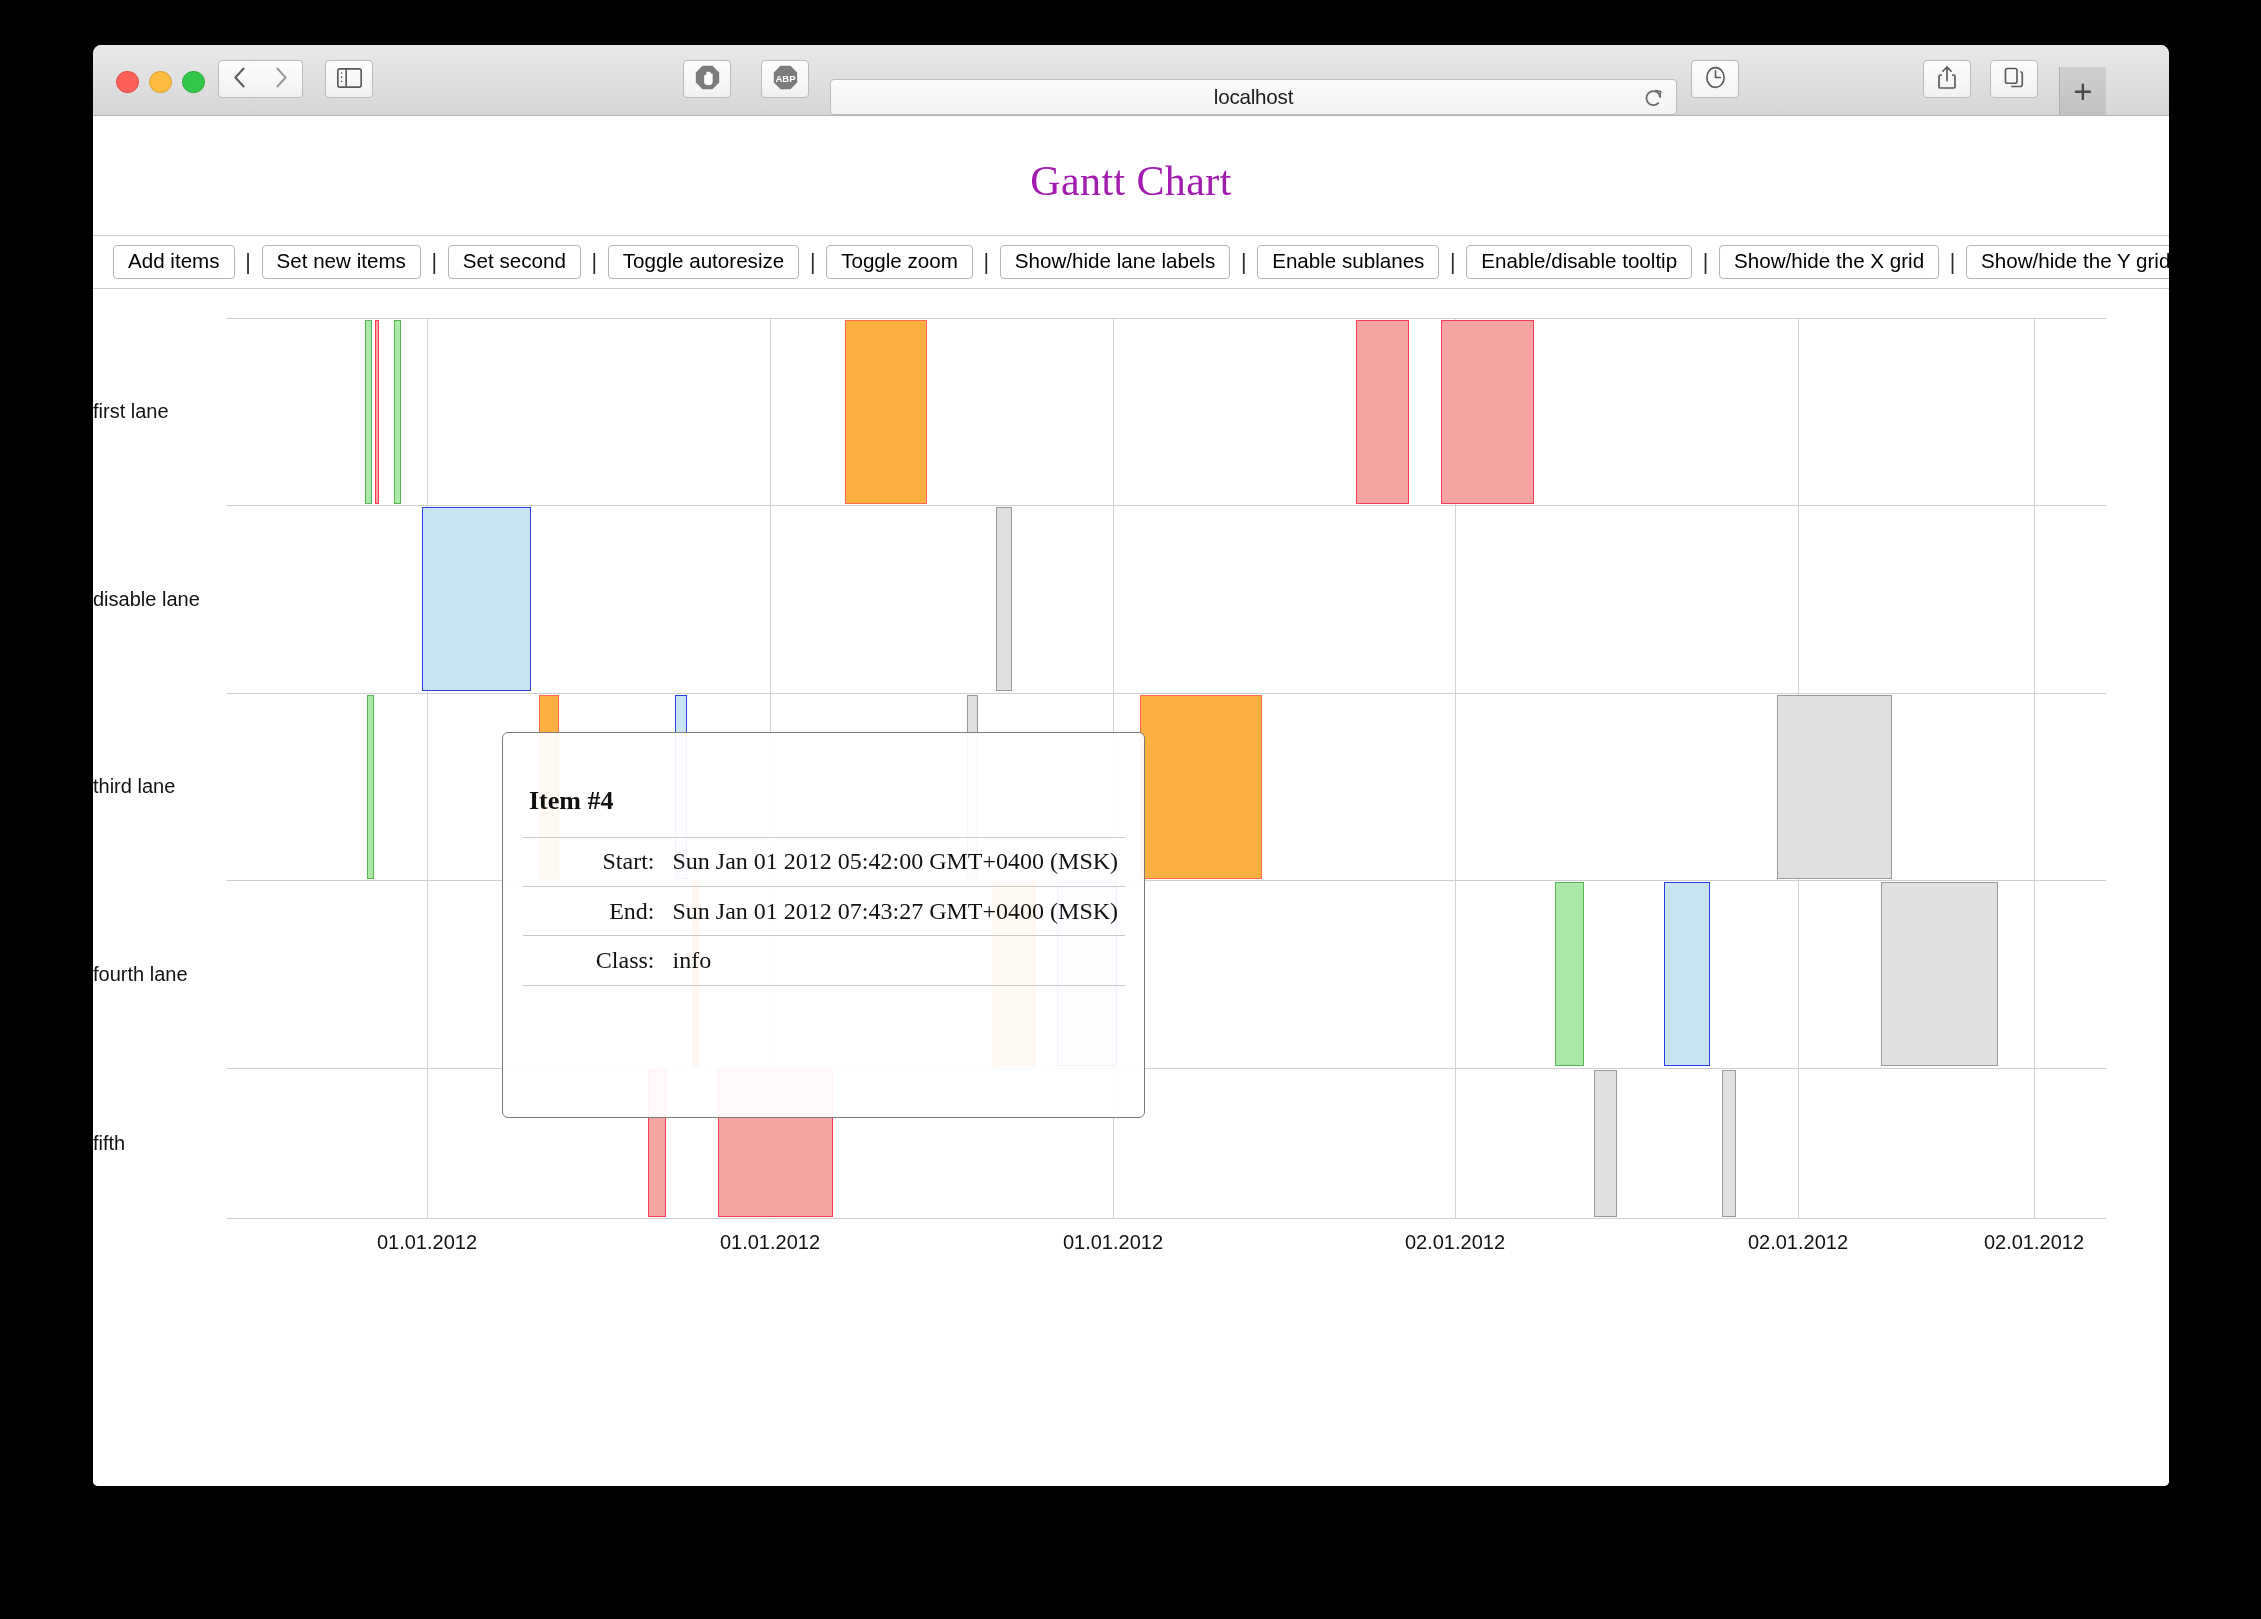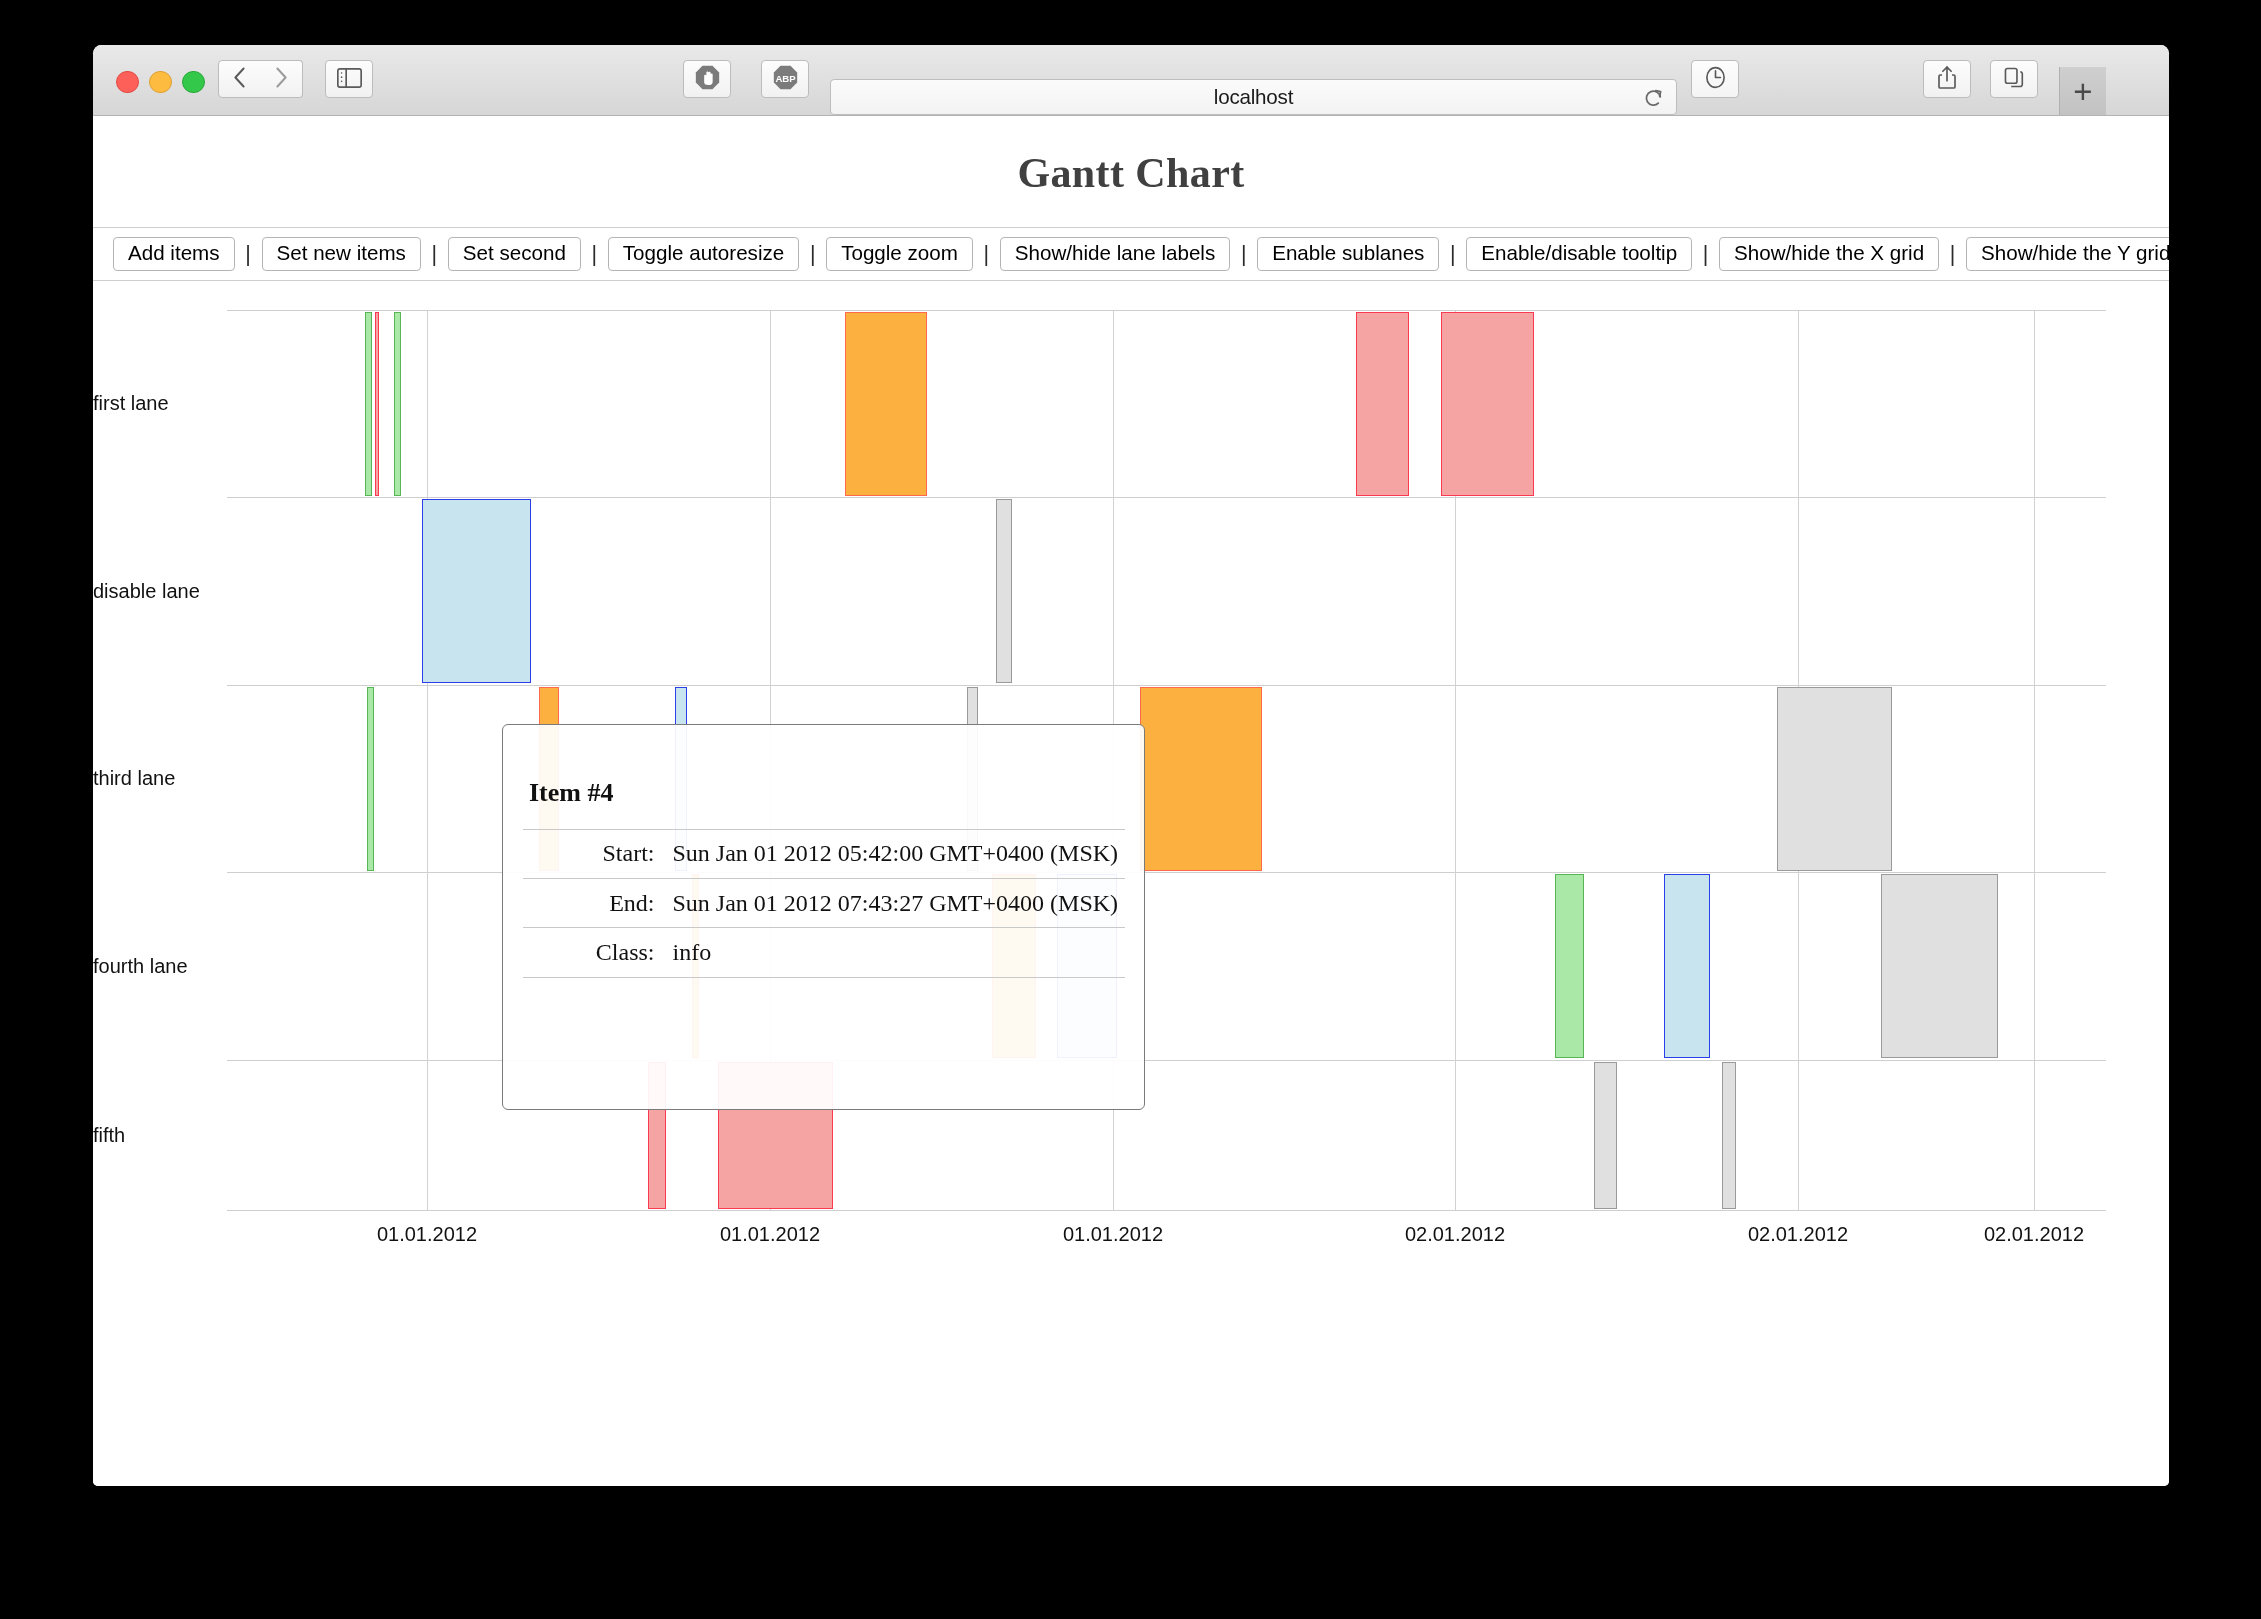--- a/index.html
+++ b/index.html
@@ -117,25 +117,25 @@
   #page {
     position: relative;
     width: 100%;
     height: 1371px;
     background: #ffffff;
   }
 
   #page-title {
     text-align: center;
     font-family: "Liberation Serif", serif;
-    font-weight: bold;
+    font-weight: normal;
     font-size: 42px;
-    color: #404040;
+    color: #a21caf;
     padding-top: 29px;
-    margin: 4px;
+    margin: 12px;
     letter-spacing: 0.4px;
   }
 
   #toolbar {
     margin-top: 30px;
     border-top: 0.8px solid #cfcfcf;
     border-bottom: 0.8px solid #cfcfcf;
     height: 54px;
     display: flex;
     align-items: center;

